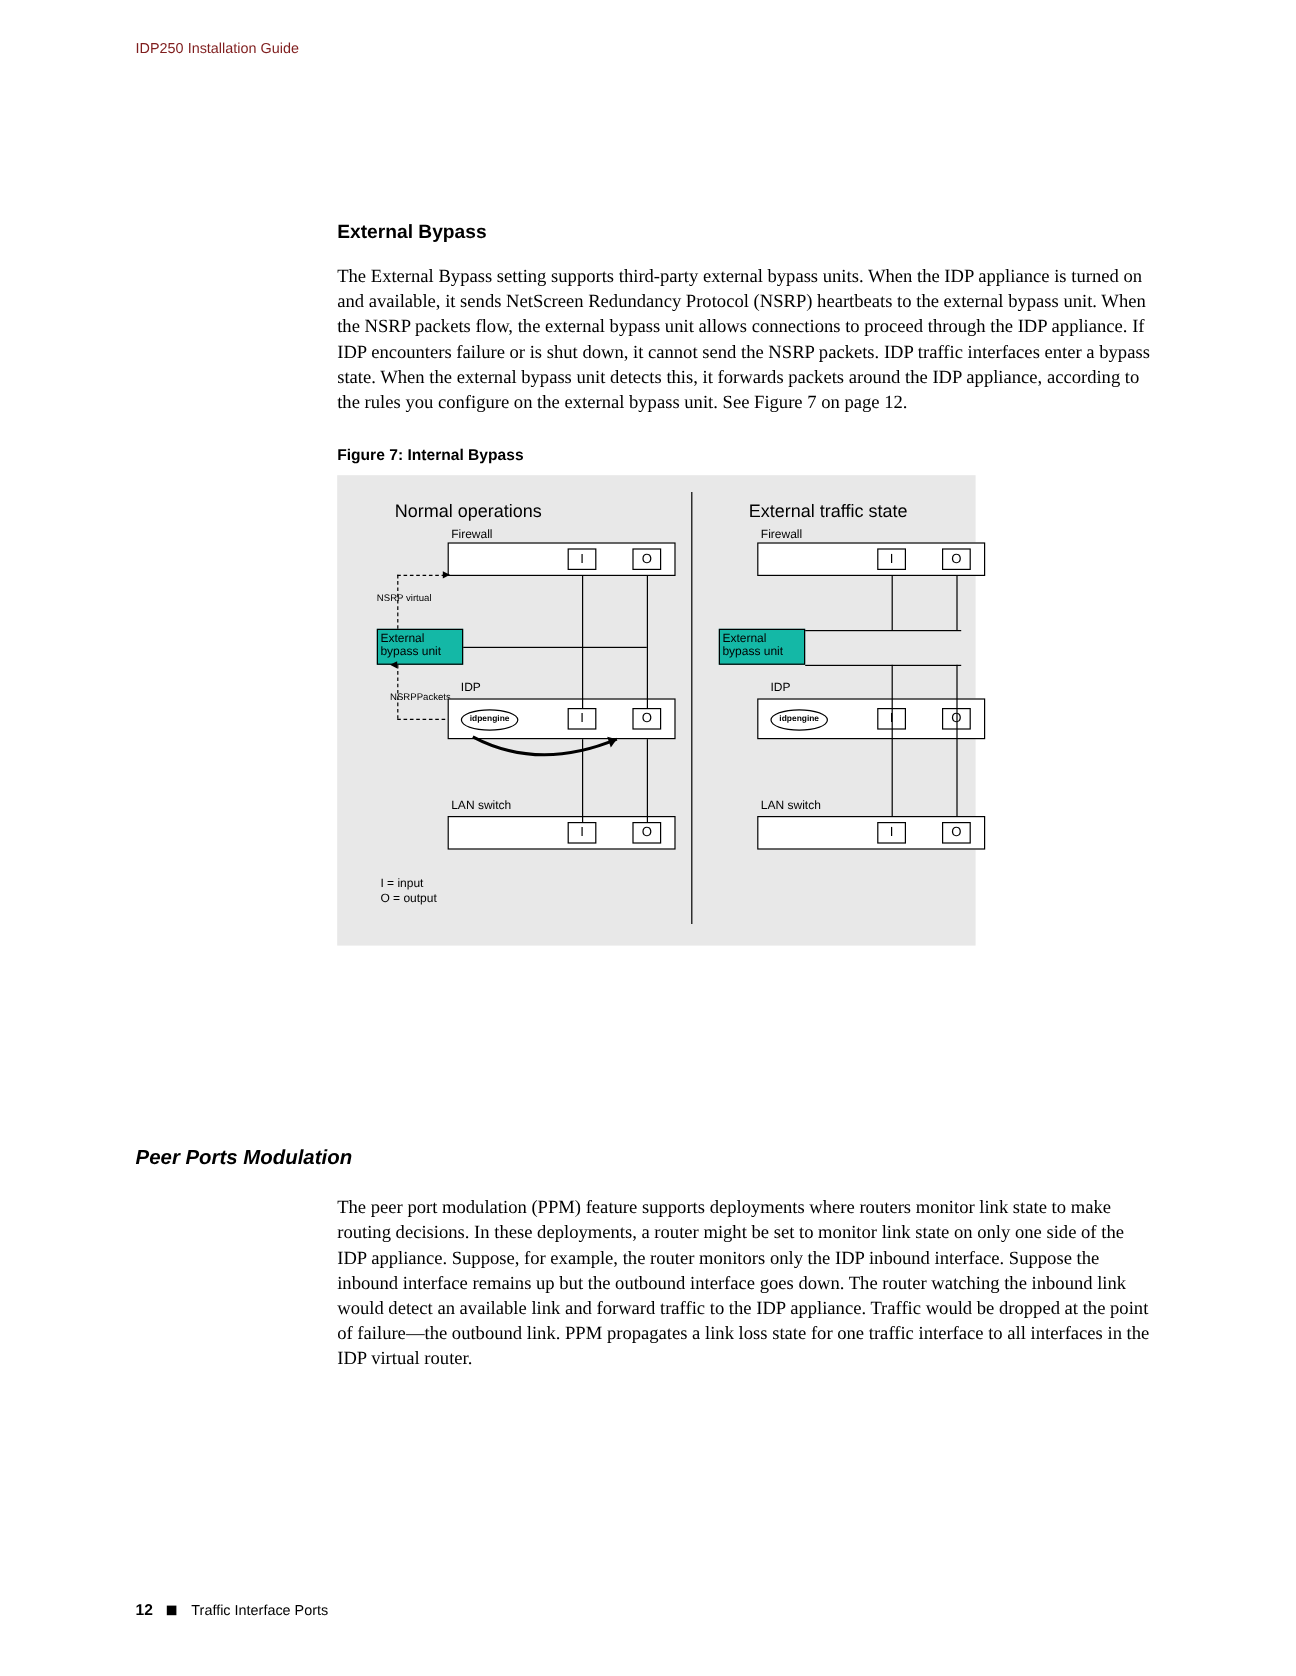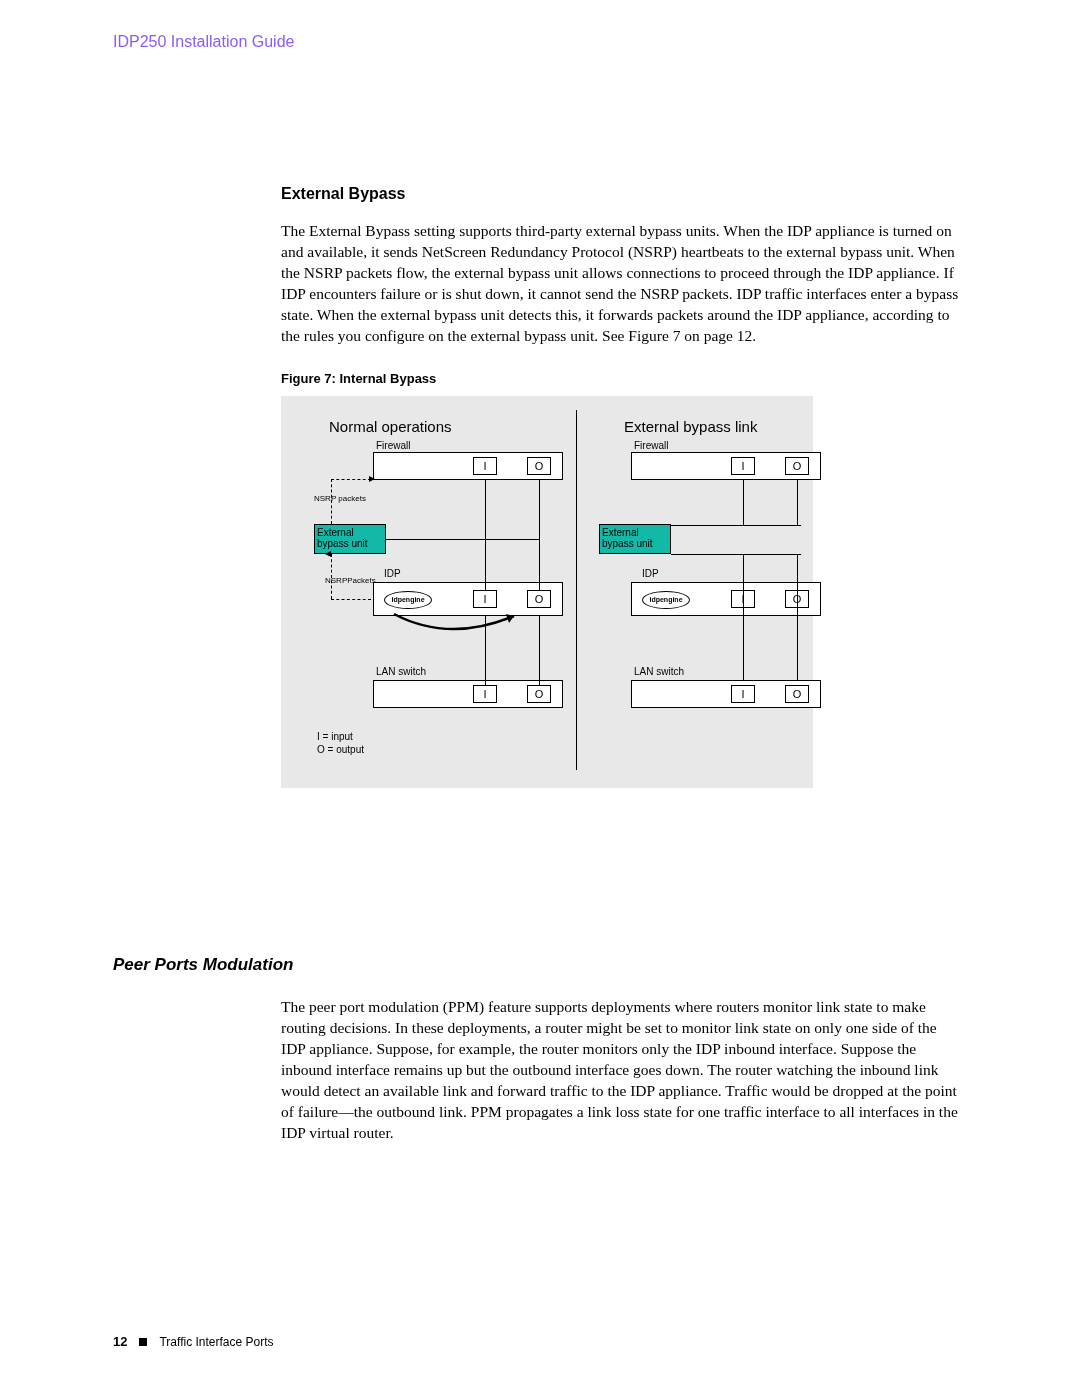--- a/index.html
+++ b/index.html
@@ -9,22 +9,22 @@
     height: 1397px;
     font-family: Georgia, 'Times New Roman', serif;
     color: #000;
     position: relative;
   }
   .page-header {
     position: absolute;
     top: 33px;
     left: 113px;
     font-family: Arial, Helvetica, sans-serif;
-    font-size: 16px;
-    color: #8b5cf6;
+    font-size: 12px;
+    color: #7f1d1d;
   }
   .content {
     position: absolute;
     top: 185px;
     left: 281px;
     width: 680px;
   }
   .section-heading {
     font-family: Arial, Helvetica, sans-serif;
     font-weight: bold;
@@ -117,21 +117,21 @@
     <div class="fig-smalllabel" style="left:95px; top:44px;">Firewall</div>
     <div class="fig-box-big" style="left:92px; top:56px; width:190px; height:28px;"></div>
     <div class="fig-port" style="left:192px; top:61px;">I</div>
     <div class="fig-port" style="left:246px; top:61px;">O</div>
 
     <div class="fig-box" style="left:33px; top:128px; width:72px; height:30px; font-size:10px; padding:2px; line-height:1.1;">External bypass unit</div>
 
     <div class="fig-line-dash-v" style="left:50px; top:83px; height:45px;"></div>
     <div class="fig-line-dash-h" style="left:50px; top:83px; width:40px;"></div>
     <div class="arrowhead-r" style="left:88px; top:80px;"></div>
-    <div class="fig-tinylabel" style="left:33px; top:98px;">NSRP packets</div>
+    <div class="fig-tinylabel" style="left:33px; top:98px;">NSRP virtual</div>
 
     <div class="fig-line-dash-v" style="left:50px; top:158px; height:45px;"></div>
     <div class="fig-line-dash-h" style="left:50px; top:203px; width:40px;"></div>
     <div class="arrowhead-l" style="left:44px; top:155px;"></div>
     <div class="fig-tinylabel" style="left:44px; top:180px;">NSRPPackets</div>
 
     <div class="fig-smalllabel" style="left:103px; top:172px;">IDP</div>
     <div class="fig-box-big" style="left:92px; top:186px; width:190px; height:34px;"></div>
     <div class="fig-oval" style="left:103px; top:195px; width:48px; height:18px;">idpengine</div>
     <div class="fig-port" style="left:192px; top:194px;">I</div>
@@ -152,21 +152,21 @@
     <div class="fig-port" style="left:246px; top:289px;">O</div>
 
     <div class="fig-line-v" style="left:204px; top:220px; height:69px;"></div>
     <div class="fig-line-v" style="left:258px; top:220px; height:69px;"></div>
 
     <div class="legend" style="left:36px; top:334px;">
       <span>I = input</span><br>
       <span>O = output</span>
     </div>
 
-    <div class="fig-title" style="left:343px; top:22px;">External bypass link</div>
+    <div class="fig-title" style="left:343px; top:22px;">External traffic state</div>
 
     <div class="fig-smalllabel" style="left:353px; top:44px;">Firewall</div>
     <div class="fig-box-big" style="left:350px; top:56px; width:190px; height:28px;"></div>
     <div class="fig-port" style="left:450px; top:61px;">I</div>
     <div class="fig-port" style="left:504px; top:61px;">O</div>
 
     <div class="fig-box" style="left:318px; top:128px; width:72px; height:30px; font-size:10px; padding:2px; line-height:1.1;">External bypass unit</div>
 
     <div class="fig-smalllabel" style="left:361px; top:172px;">IDP</div>
     <div class="fig-box-big" style="left:350px; top:186px; width:190px; height:34px;"></div>

